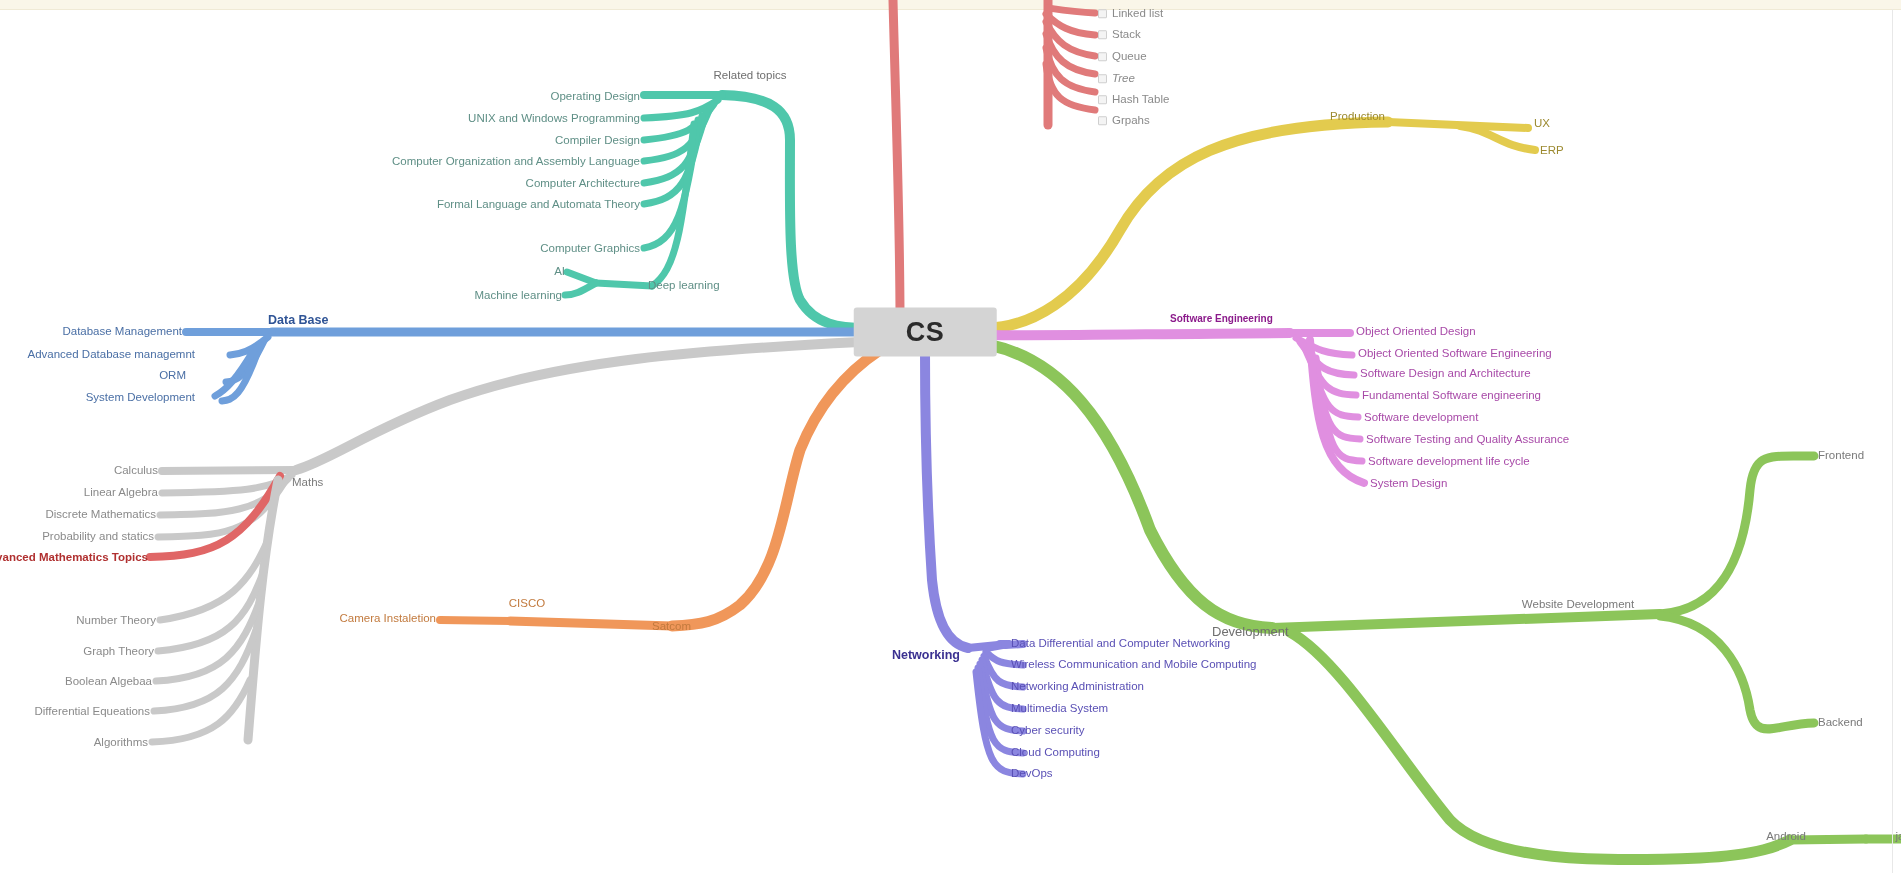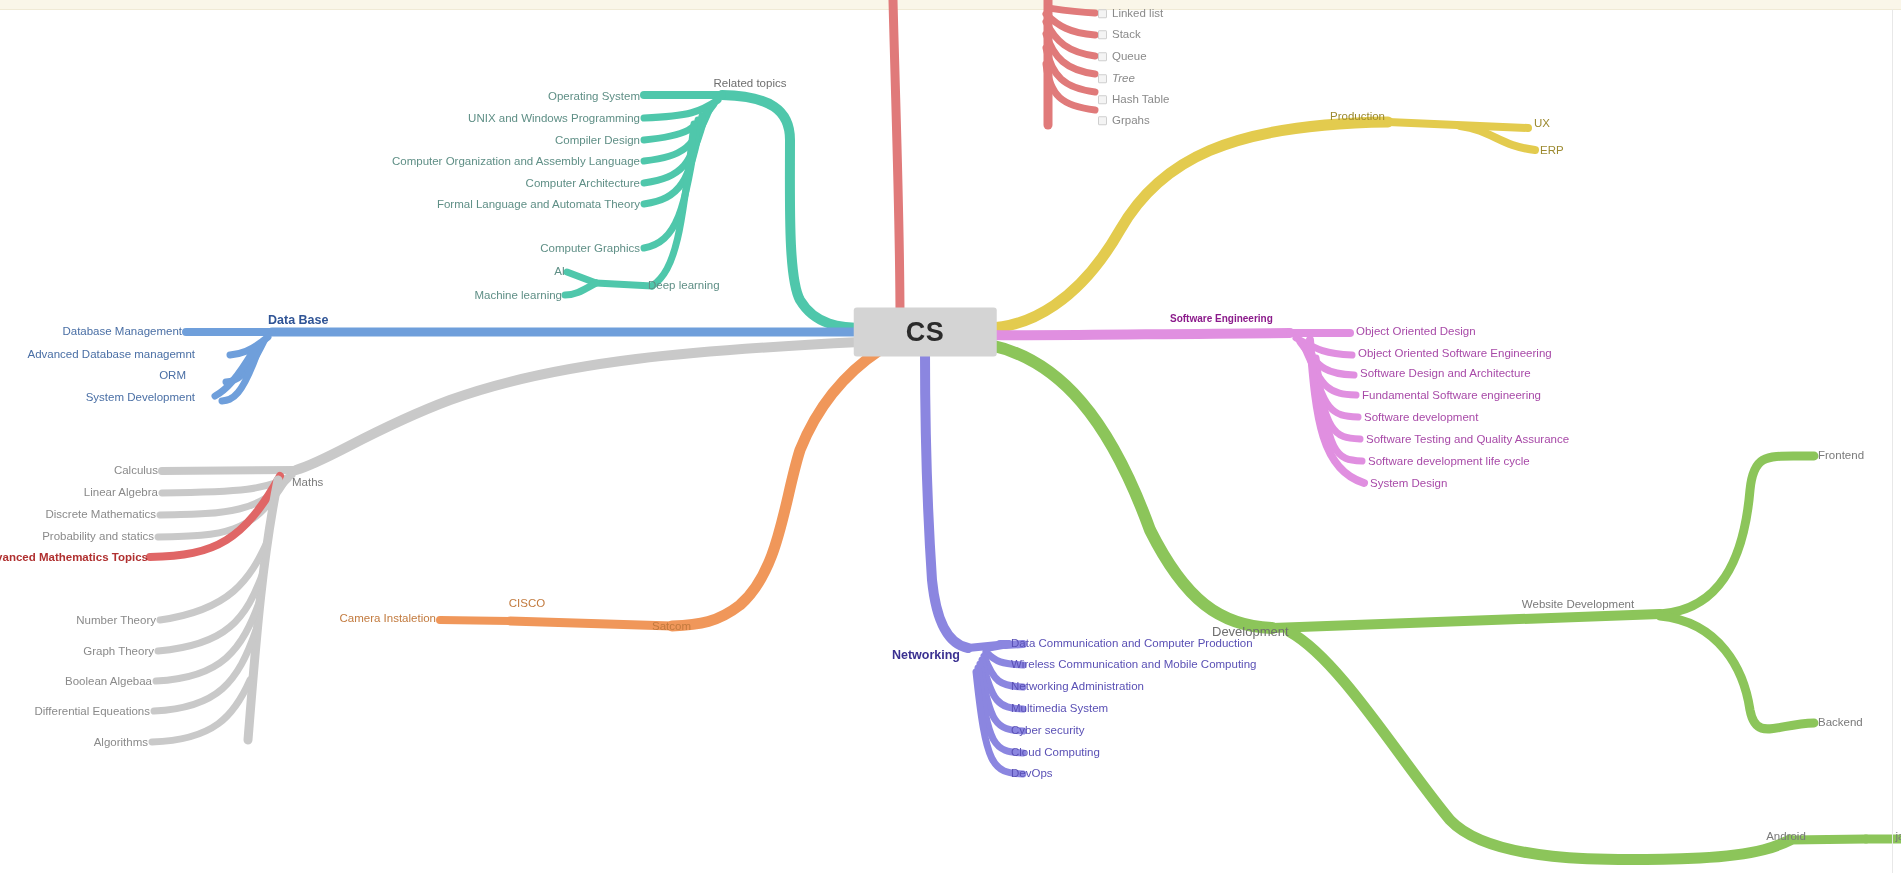--- a/index.html
+++ b/index.html
@@ -206,22 +206,22 @@
   <div class="node-label" style="left:1098px; top:79px; color:#8a8a8a;font-style:italic;">
     <span class="checkbox"></span><span>Tree</span>
   </div>
   <div class="node-label" style="left:1098px; top:100px; color:#8a8a8a;">
     <span class="checkbox"></span><span>Hash Table</span>
   </div>
   <div class="node-label" style="left:1098px; top:121px; color:#8a8a8a;">
     <span class="checkbox"></span><span>Grpahs</span>
   </div>
 
-  <div class="node-label anchor-mid" style="left:750px; top:84px; color:#6f6f6f;">Related topics</div>
-  <div class="node-label anchor-end" style="left:640px; top:97px; color:#5f8f86;">Operating System</div>
+  <div class="node-label anchor-mid" style="left:750px; top:76px; color:#6f6f6f;">Related topics</div>
+  <div class="node-label anchor-end" style="left:640px; top:97px; color:#5f8f86;">Operating Design</div>
   <div class="node-label anchor-end" style="left:640px; top:119px; color:#5f8f86;">UNIX and Windows Programming</div>
   <div class="node-label anchor-end" style="left:640px; top:141px; color:#5f8f86;">Compiler Design</div>
   <div class="node-label anchor-end" style="left:640px; top:162px; color:#5f8f86;">Computer Organization and Assembly Language</div>
   <div class="node-label anchor-end" style="left:640px; top:184px; color:#5f8f86;">Computer Architecture</div>
   <div class="node-label anchor-end" style="left:640px; top:205px; color:#5f8f86;">Formal Language and Automata Theory</div>
   <div class="node-label anchor-end" style="left:640px; top:249px; color:#5f8f86;">Computer Graphics</div>
   <div class="node-label" style="left:648px; top:286px; color:#5f8f86;">Deep learning</div>
   <div class="node-label anchor-end" style="left:565px; top:272px; color:#5f8f86;">AI</div>
   <div class="node-label anchor-end" style="left:562px; top:296px; color:#5f8f86;">Machine learning</div>
 
@@ -241,21 +241,21 @@
   <div class="node-label anchor-end" style="left:154px; top:652px; color:#8a8a8a;">Graph Theory</div>
   <div class="node-label anchor-end" style="left:152px; top:682px; color:#8a8a8a;">Boolean Algebaa</div>
   <div class="node-label anchor-end" style="left:150px; top:712px; color:#8a8a8a;">Differential Equeations</div>
   <div class="node-label anchor-end" style="left:148px; top:743px; color:#8a8a8a;">Algorithms</div>
 
   <div class="node-label" style="left:652px; top:627px; color:#c27a3e;">Satcom</div>
   <div class="node-label anchor-mid" style="left:527px; top:604px; color:#c27a3e;">CISCO</div>
   <div class="node-label anchor-end" style="left:436px; top:619px; color:#c27a3e;">Camera Instaletion</div>
 
   <div class="node-label anchor-end" style="left:960px; top:655px; color:#3b3191; font-weight:bold; font-size:12.5px;">Networking</div>
-  <div class="node-label" style="left:1011px; top:644px; color:#5a50b5;">Data Communication and Computer Production</div>
+  <div class="node-label" style="left:1011px; top:644px; color:#5a50b5;">Data Differential and Computer Networking</div>
   <div class="node-label" style="left:1011px; top:665px; color:#5a50b5;">Wireless Communication and Mobile Computing</div>
   <div class="node-label" style="left:1011px; top:687px; color:#5a50b5;">Networking Administration</div>
   <div class="node-label" style="left:1011px; top:709px; color:#5a50b5;">Multimedia System</div>
   <div class="node-label" style="left:1011px; top:731px; color:#5a50b5;">Cyber security</div>
   <div class="node-label" style="left:1011px; top:753px; color:#5a50b5;">Cloud Computing</div>
   <div class="node-label" style="left:1011px; top:774px; color:#5a50b5;">DevOps</div>
 
   <div class="node-label" style="left:1330px; top:117px; color:#9c8a30;">Production</div>
   <div class="node-label" style="left:1534px; top:124px; color:#9c8a30;">UX</div>
   <div class="node-label" style="left:1540px; top:151px; color:#9c8a30;">ERP</div>

